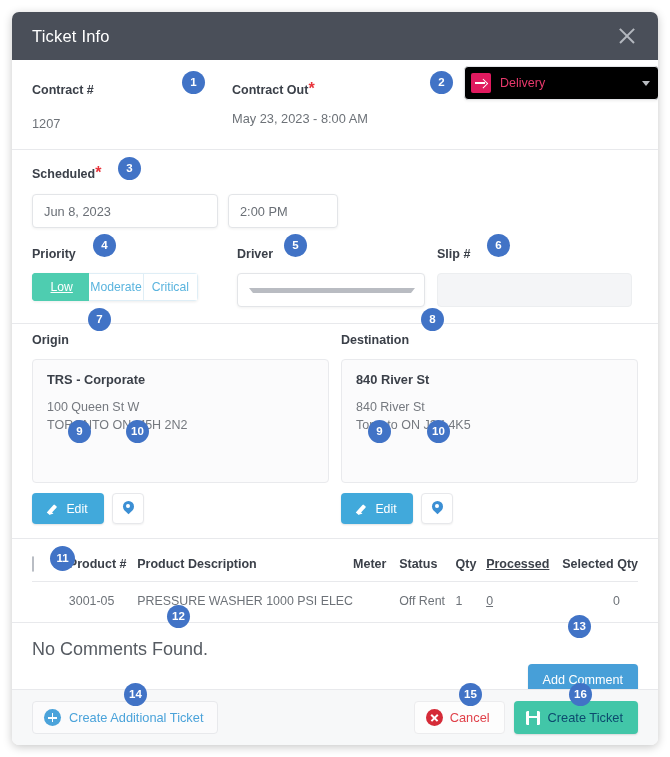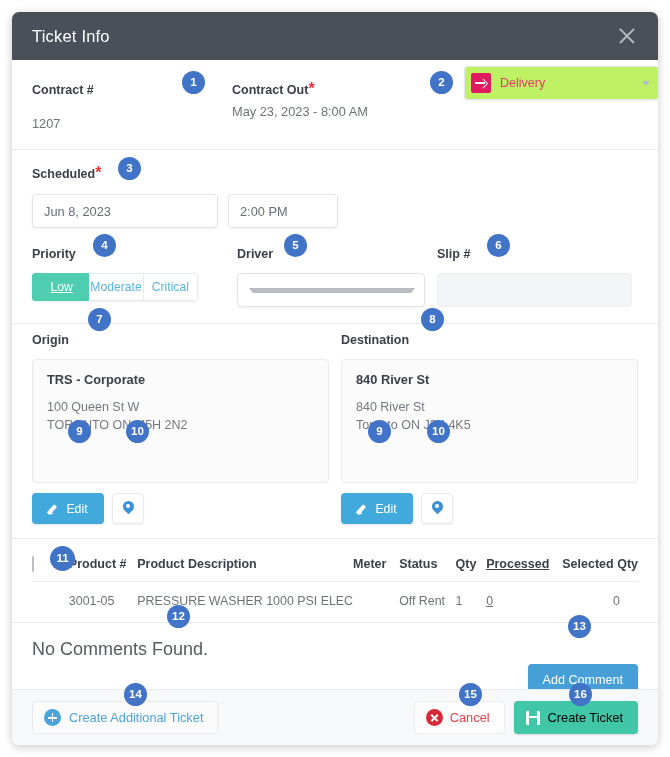--- a/index.html
+++ b/index.html
@@ -82,29 +82,29 @@
     line-height: 1;
   }
   .badge.abs { position: absolute; }
   .badge.n11 { width: 25px; height: 25px; font-size: 11.5px; }
 
   
   .contract-row { display: flex; padding: 20px 0 18px 0; position: relative; }
   .col-contract { width: 200px; }
   .col-contract .val { margin-top: 18px; display: block; }
   .col-out { width: 200px; }
-  .col-out .val { margin-top: 6px; display: block; }
+  .col-out .val { margin-top: 13px; display: block; }
   .b1 { left: 150px; top: 11px; }
   .b2 { left: 398px; top: 11px; }
 
   .delivery-select {
     position: absolute;
     left: 432px; top: 6px;
     width: 195px; height: 34px;
-    background: #bef264;
+    background: #000000;
     border: 1px solid #e3e5e8;
     border-radius: 4px;
     box-shadow: 0 1px 3px rgba(0,0,0,.07);
     display: flex;
     align-items: center;
     padding: 0 8px 0 6px;
     cursor: pointer;
   }
   .ico-delivery {
     width: 20px; height: 20px;
@@ -402,21 +402,21 @@
   .ico-x::before { transform: rotate(45deg); }
   .ico-x::after  { transform: rotate(-45deg); }
 
   .btn-create {
     height: 33px;
     padding: 0 15px 0 12px;
     background: #42c6a8;
     border-radius: 4px;
     display: flex; align-items: center; gap: 8px;
     font-size: 12.8px;
-    color: #000000;
+    color: #0c4a6e;
     cursor: pointer;
     box-shadow: 0 1px 2px rgba(0,0,0,.13);
   }
   .ico-save {
     width: 14px; height: 14px;
     background: #ffffff;
     border-radius: 1.5px;
     position: relative;
     flex: 0 0 auto;
   }

